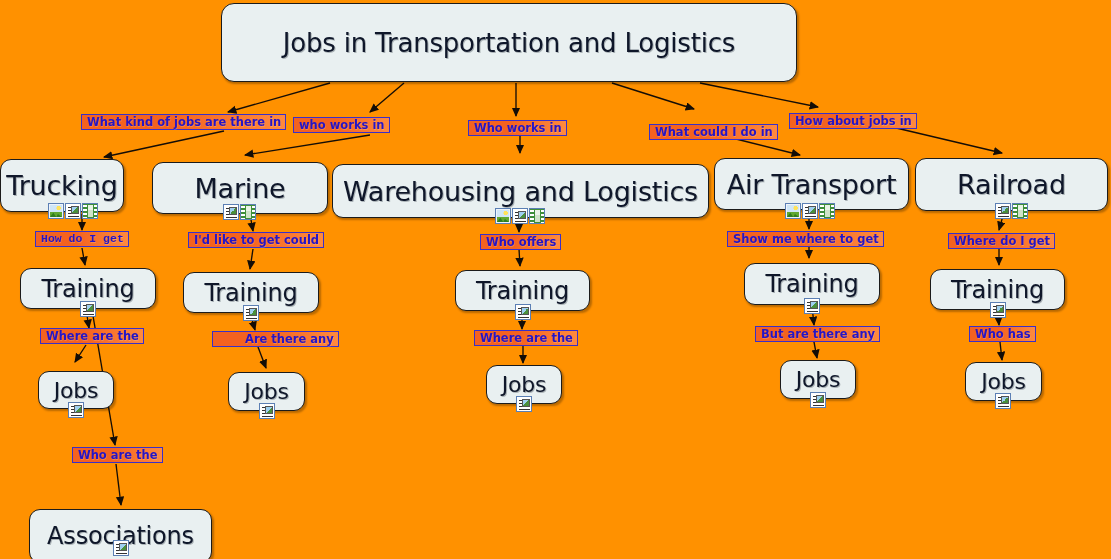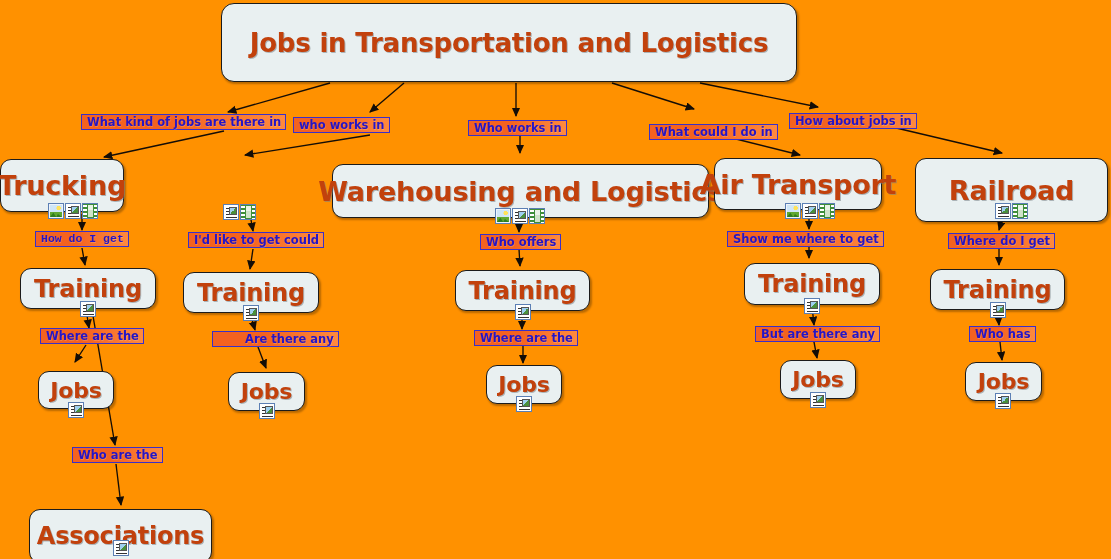--- a/index.html
+++ b/index.html
@@ -19,22 +19,22 @@
     position:absolute;
     box-sizing:border-box;
     background:#E9F0F1;
     border:1.6px solid #1b1b1b;
     border-radius:11px;
     display:flex;align-items:center;justify-content:center;
     box-shadow:1.5px 2px 2px rgba(0,0,0,.28);
     z-index:3;
   }
   .node .label{
-    font-weight:bold;
-    color:#c2410c;
+    font-weight:normal;
+    color:#0f172a;
     white-space:nowrap;
     letter-spacing:-.2px;
     text-shadow:1px 1px 0 rgba(120,130,135,.55);
   }
   .node.root{border-radius:13px;}
   .node.root .label{font-size:26px;}
   .node.big .label{font-size:27px;}
   .node.mid .label{font-size:24px;}
   .node.small .label{font-size:22px;}
 
@@ -174,50 +174,53 @@
     <span class="label">Trucking</span>
   </div>
   <div class="icons" style="left:48px;top:203px;">
     <span class="ic pic"></span>
     <span class="ic doc"></span>
     <span class="ic film">
         <span class="filmmid"></span>
       </span>
   </div>
 
+  <div class="node big" style="left:152px;top:162px;width:176px;height:52px;">
+    <span class="label">Marine</span>
+  </div>
   <div class="icons" style="left:223px;top:204px;">
     <span class="ic doc"></span>
     <span class="ic film">
         <span class="filmmid"></span>
       </span>
   </div>
 
   <div class="node big" style="left:332px;top:164px;width:377px;height:54px;">
     <span class="label">Warehousing and Logistics</span>
   </div>
   <div class="icons" style="left:495px;top:208px;">
     <span class="ic pic"></span>
     <span class="ic doc"></span>
     <span class="ic film">
         <span class="filmmid"></span>
       </span>
   </div>
 
-  <div class="node big" style="left:714px;top:158px;width:168px;height:52px;">
+  <div class="node big" style="left:714px;top:158px;width:195px;height:52px;">
     <span class="label">Air Transport</span>
   </div>
   <div class="icons" style="left:785px;top:203px;">
     <span class="ic pic"></span>
     <span class="ic doc"></span>
     <span class="ic film">
         <span class="filmmid"></span>
       </span>
   </div>
 
-  <div class="node big" style="left:915px;top:158px;width:193px;height:64px;">
+  <div class="node big" style="left:915px;top:158px;width:193px;height:53px;">
     <span class="label">Railroad</span>
   </div>
   <div class="icons" style="left:995px;top:203px;">
     <span class="ic doc"></span>
     <span class="ic film">
         <span class="filmmid"></span>
       </span>
   </div>
 
   <div class="node mid" style="left:20px;top:268px;width:136px;height:41px;">

